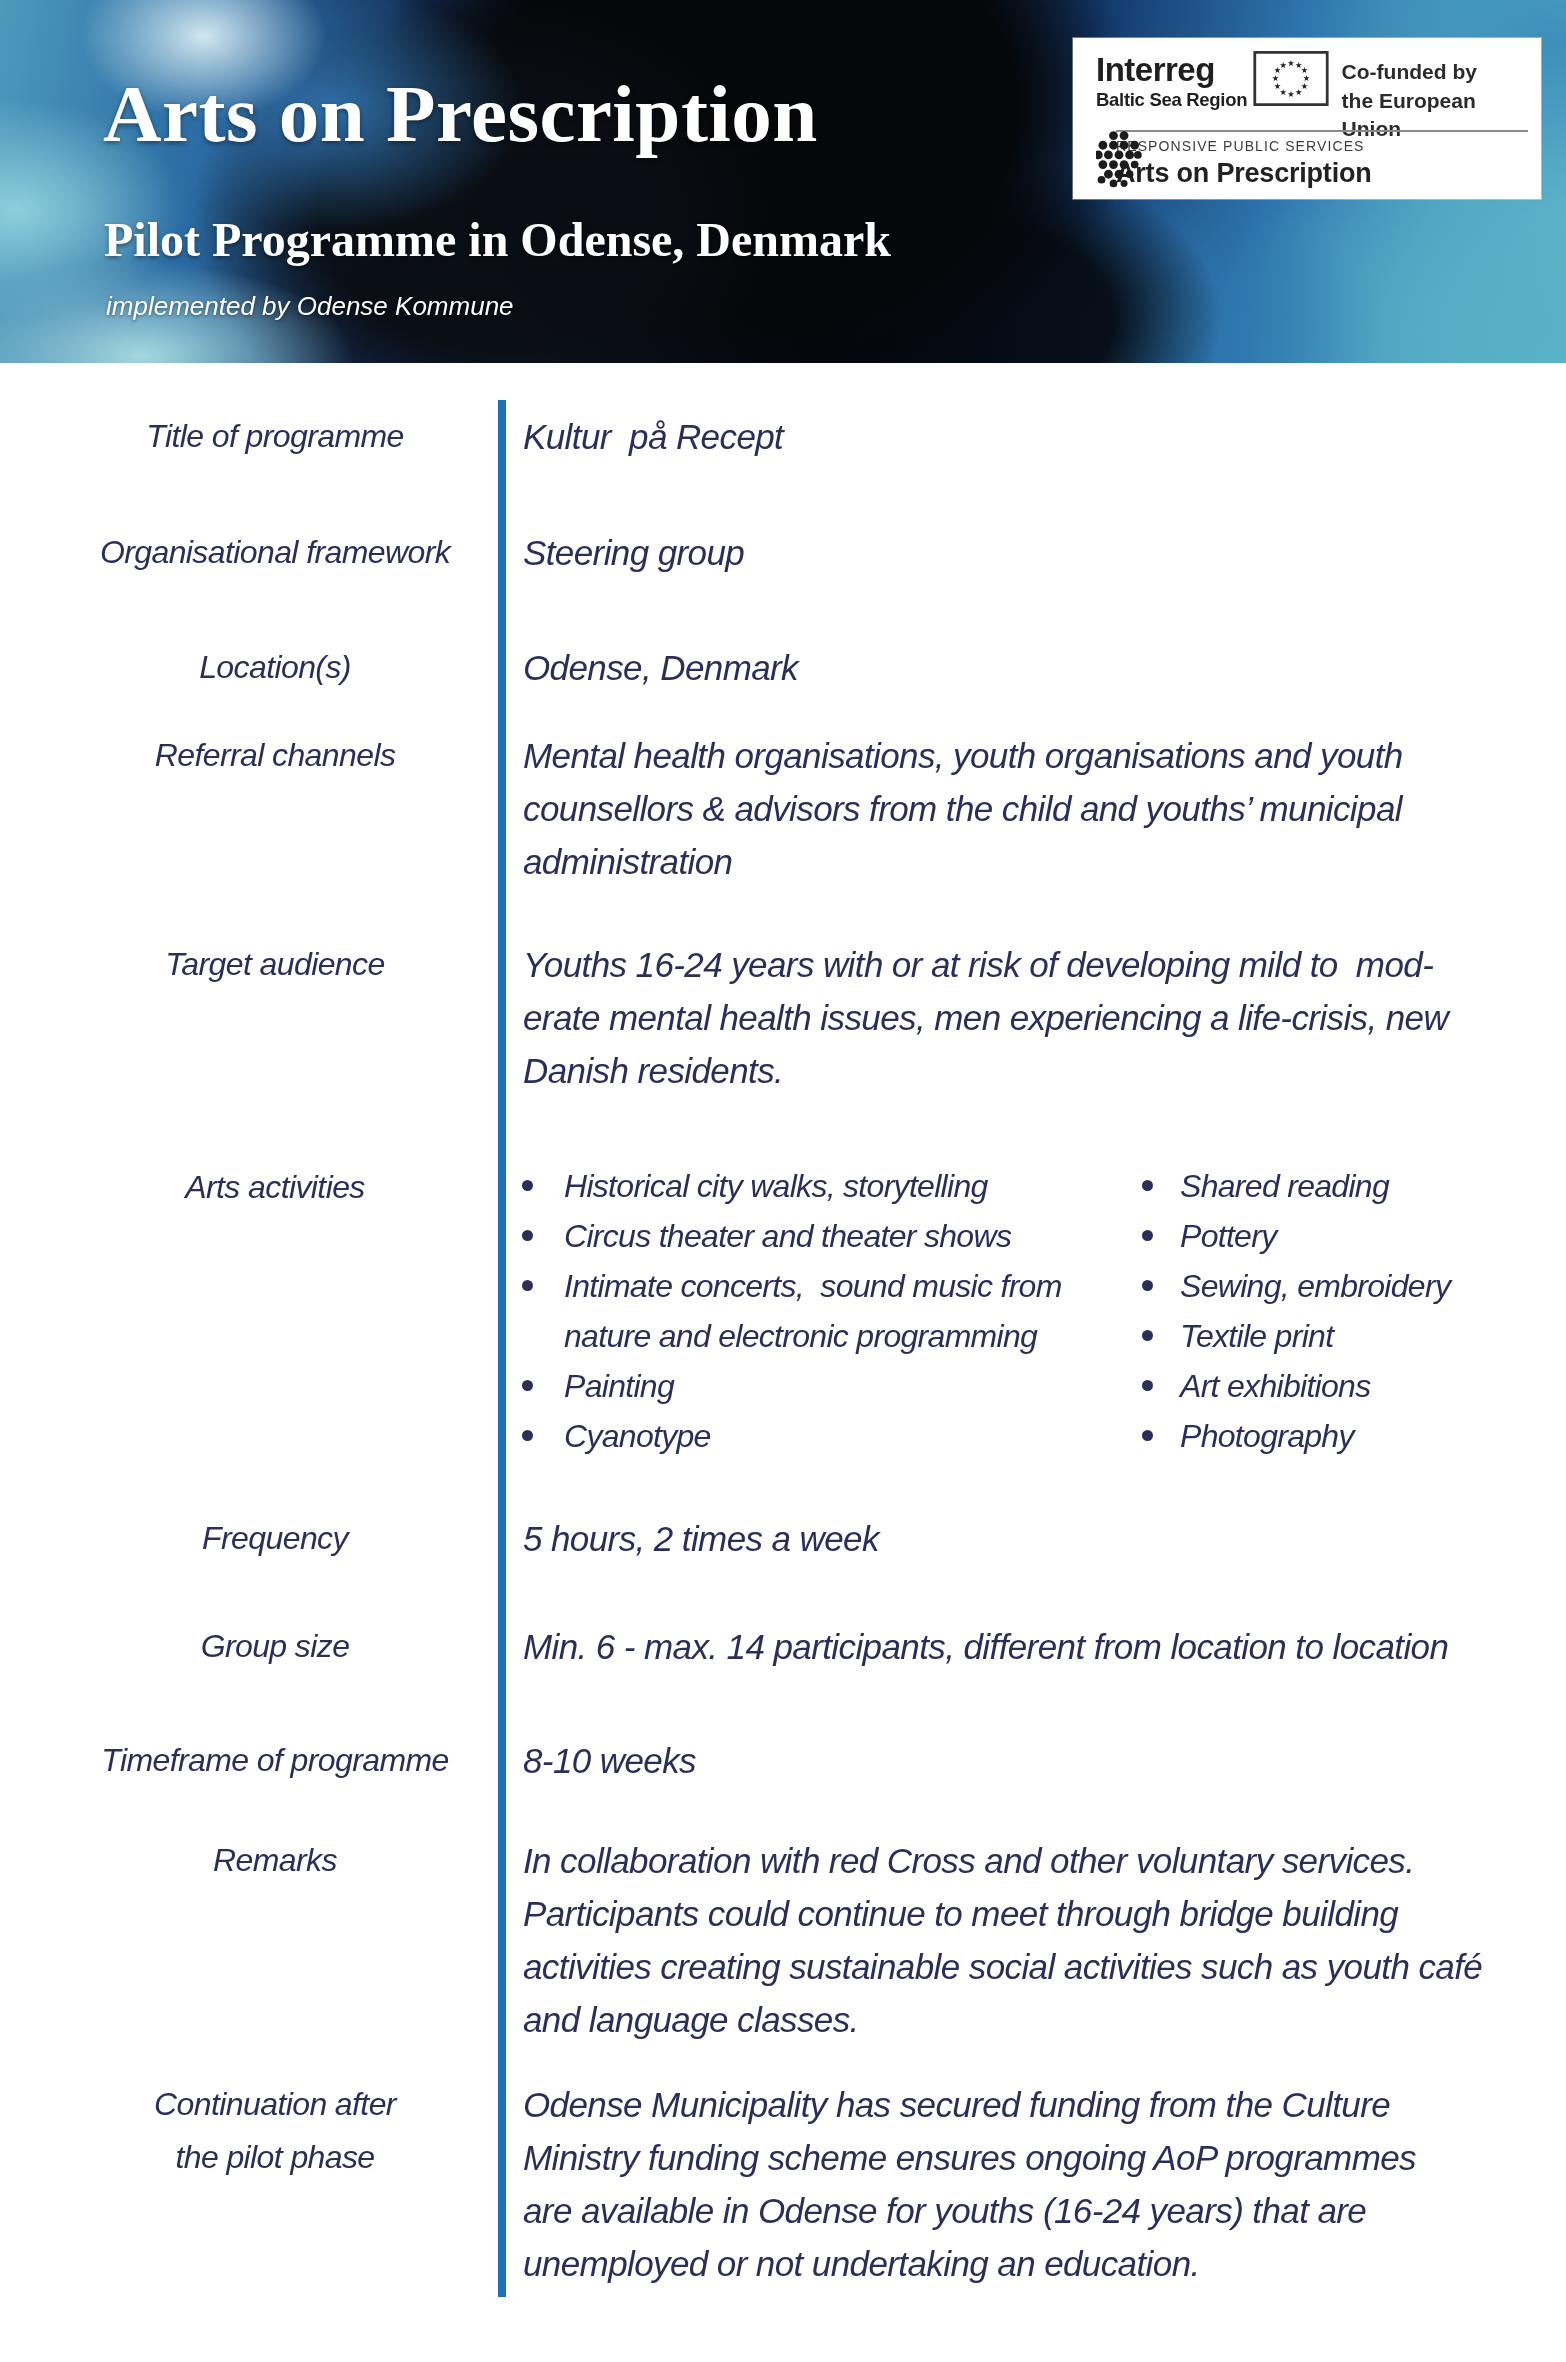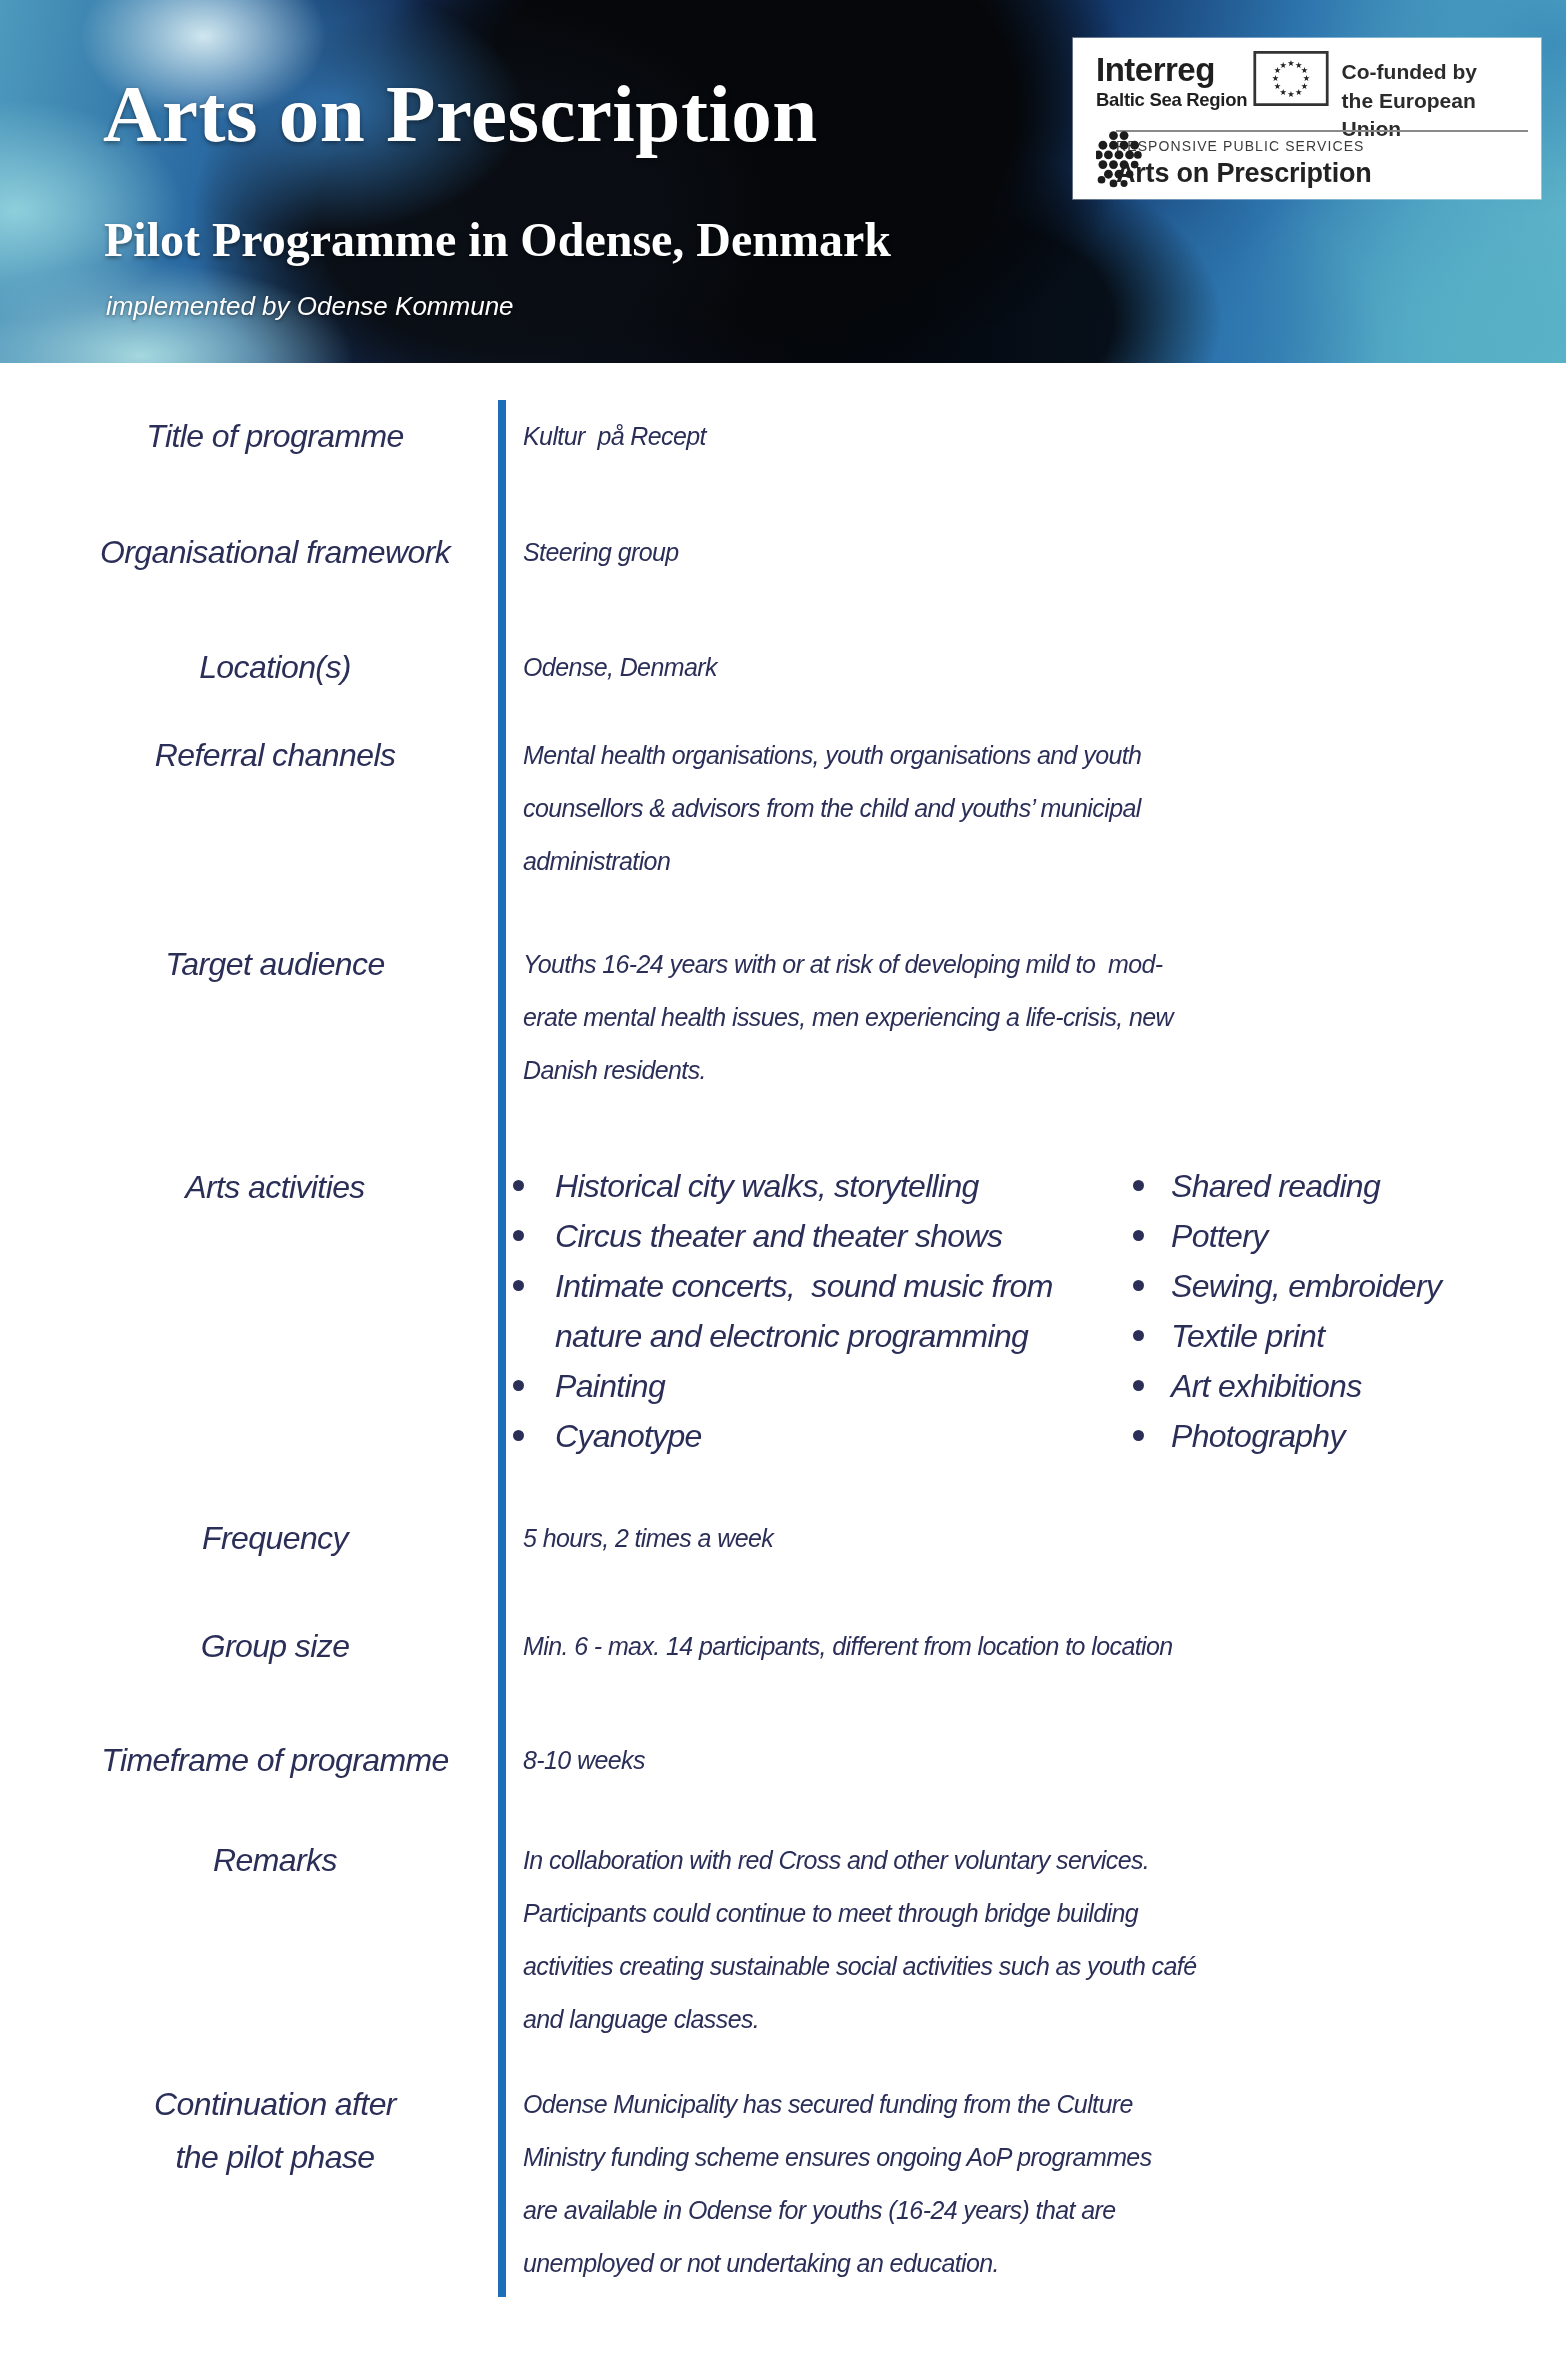--- a/index.html
+++ b/index.html
@@ -45,23 +45,23 @@
   .rps-line{height:1.8px;background:#8a8a8a;margin-bottom:6.5px;}
   .rps-tag{font-size:14px;letter-spacing:1.1px;color:#3c3c3c;margin-bottom:3.7px;white-space:nowrap;}
   .rps-name{font-size:27px;font-weight:700;letter-spacing:-0.2px;color:#222222;white-space:nowrap;}
 
   
   .info-table{position:absolute;top:0;left:0;width:1566px;height:2363px;font-style:italic;}
   .vline{position:absolute;left:498px;top:400px;width:8.3px;height:1897px;background:#1d70b7;}
   .row{position:absolute;left:0;width:1566px;display:flex;align-items:flex-start;}
   .cell-label{flex:0 0 498px;box-sizing:border-box;padding-left:52px;text-align:center;
     color:#2b2f58;font-size:32px;line-height:53px;letter-spacing:-0.6px;white-space:pre-wrap;}
-  .cell-value{box-sizing:border-box;padding-left:25px;color:#2b2f58;font-size:25px;
+  .cell-value{box-sizing:border-box;padding-left:25px;color:#2b2f58;font-size:35px;
     line-height:53px;letter-spacing:-0.6px;white-space:pre-wrap;max-width:1043px;}
-  .bullets-wrap{display:flex;padding-left:10px;}
+  .bullets-wrap{display:flex;padding-left:19px;}
   ul.bullets{list-style:none;margin:0;padding:0;}
   ul.bullets.col-left{width:621px;flex:0 0 621px;}
   ul.bullets li{position:relative;padding-left:47px;color:#2b2f58;font-size:32px;
     line-height:50px;letter-spacing:-0.7px;white-space:pre-wrap;}
   ul.bullets.col-left li{padding-left:47px;}
   ul.bullets.col-right li{padding-left:42px;}
   ul.bullets li::before{content:"";position:absolute;left:4.6px;top:19.4px;width:11px;height:11px;
     border-radius:50%;background:#2b2f58;}
   ul.bullets.col-right li::before{left:3.7px;}
 </style>

